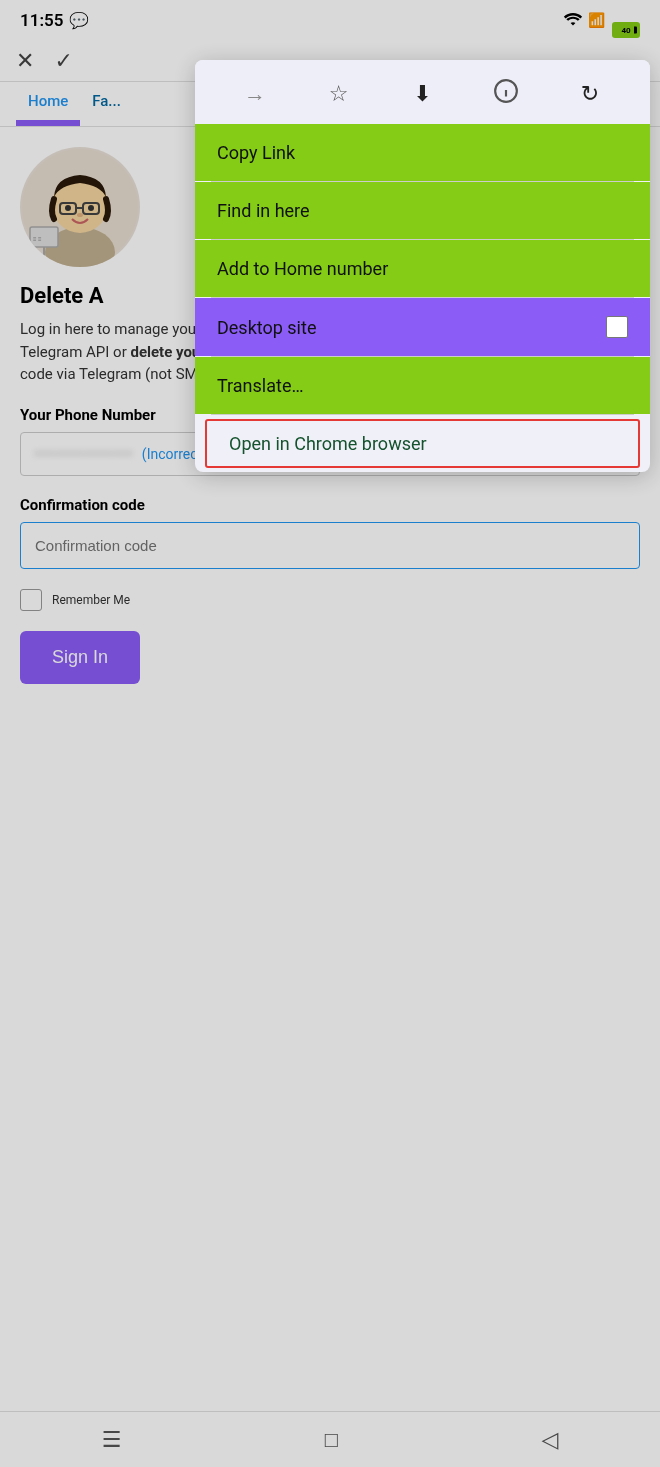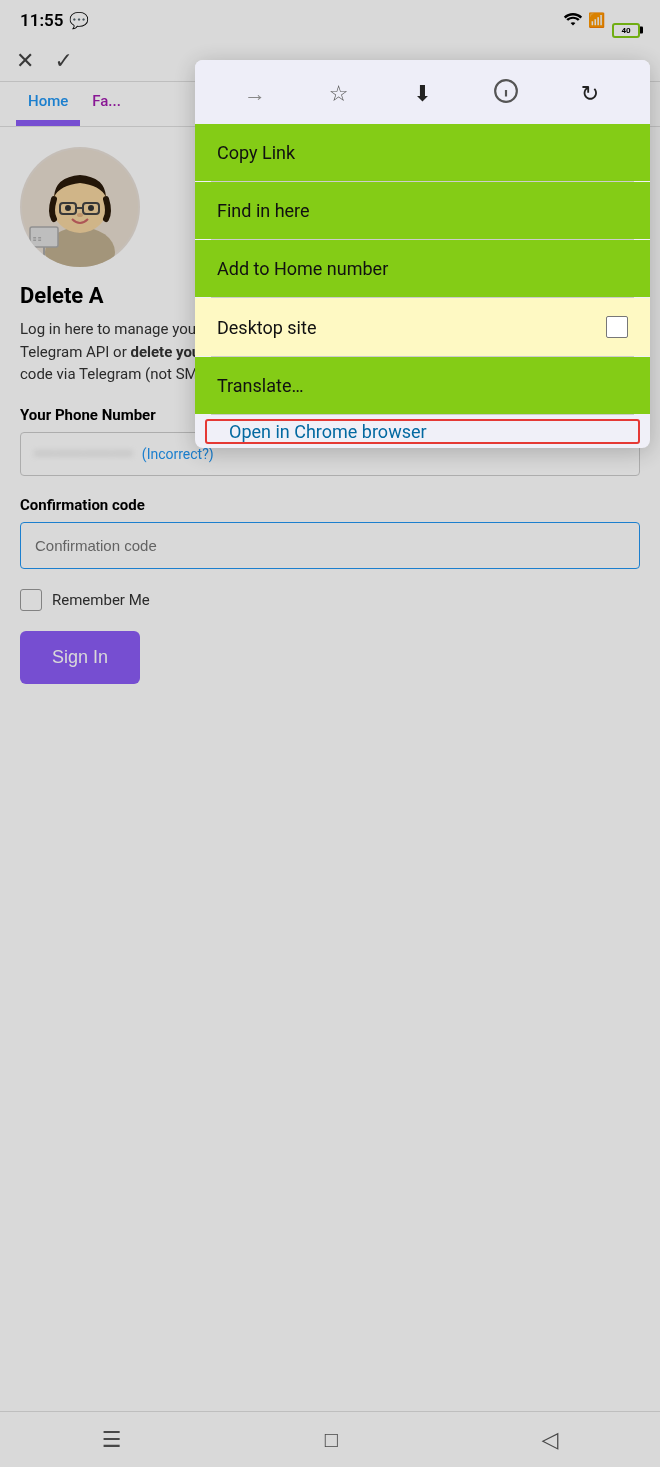--- a/index.html
+++ b/index.html
@@ -27,21 +27,21 @@
       align-items: center;
       gap: 6px;
     }
     .status-icons svg {
       fill: #000;
     }
     .battery-outline {
       display: inline-flex;
       align-items: center;
       justify-content: center;
-      border: 2px solid #84cc16;
+      border: 8px solid #84cc16;
       border-radius: 3px;
       width: 28px;
       height: 15px;
       position: relative;
       font-size: 9px;
       font-weight: bold;
       color: #000;
       padding: 0 2px;
       margin-top: 20px;
     }
@@ -80,21 +80,21 @@
     
     .tabs-row {
       display: flex;
       padding: 0 16px;
       border-bottom: 1px solid #e0e0e0;
       background: #fff;
     }
     .tab-item {
       padding: 10px 12px;
       font-size: 15px;
-      color: #a21caf;
+      color: #0369a1;
       font-weight: 500;
       border-bottom: 2px solid transparent;
     }
     .tab-item.active {
       color: #2196F3;
       border-bottom: 6px solid #8b5cf6;
     }
 
     
     .page-content {
@@ -190,21 +190,21 @@
       margin: 16px 0 20px 0;
     }
     .checkbox-box {
       width: 22px;
       height: 22px;
       border: 1.5px solid #999;
       border-radius: 3px;
       background: #fff;
     }
     .checkbox-label {
-      font-size: 15px;
+      font-size: 12px;
       color: #333;
     }
 
     
     .sign-in-btn {
       background: #8b5cf6;
       color: #fff;
       border: none;
       border-radius: 6px;
       padding: 16px 32px;
@@ -284,37 +284,37 @@
     .dropdown-item {
       padding: 18px 22px;
       font-size: 18px;
       color: #111;
       cursor: pointer;
       background: #84cc16;
     }
 
     
     .dropdown-item-highlighted {
-      padding: 0 22px;
+      padding: 12px 22px;
       font-size: 18px;
-      color: #0369a1;
+      color: #14532d;
       cursor: pointer;
       background: #f0f0f8;
       border: 2.5px solid #e53935;
       margin: 4px 10px;
       border-radius: 3px;
     }
 
     
     .dropdown-item-with-check {
       padding: 18px 22px;
       font-size: 18px;
       color: #111;
       cursor: pointer;
-      background: #fef9c3;
+      background: #8b5cf6;
       display: flex;
       align-items: center;
       justify-content: space-between;
     }
     .dropdown-checkbox {
       width: 22px;
       height: 22px;
       border: 1.5px solid #777;
       border-radius: 2px;
       background: #fff;

